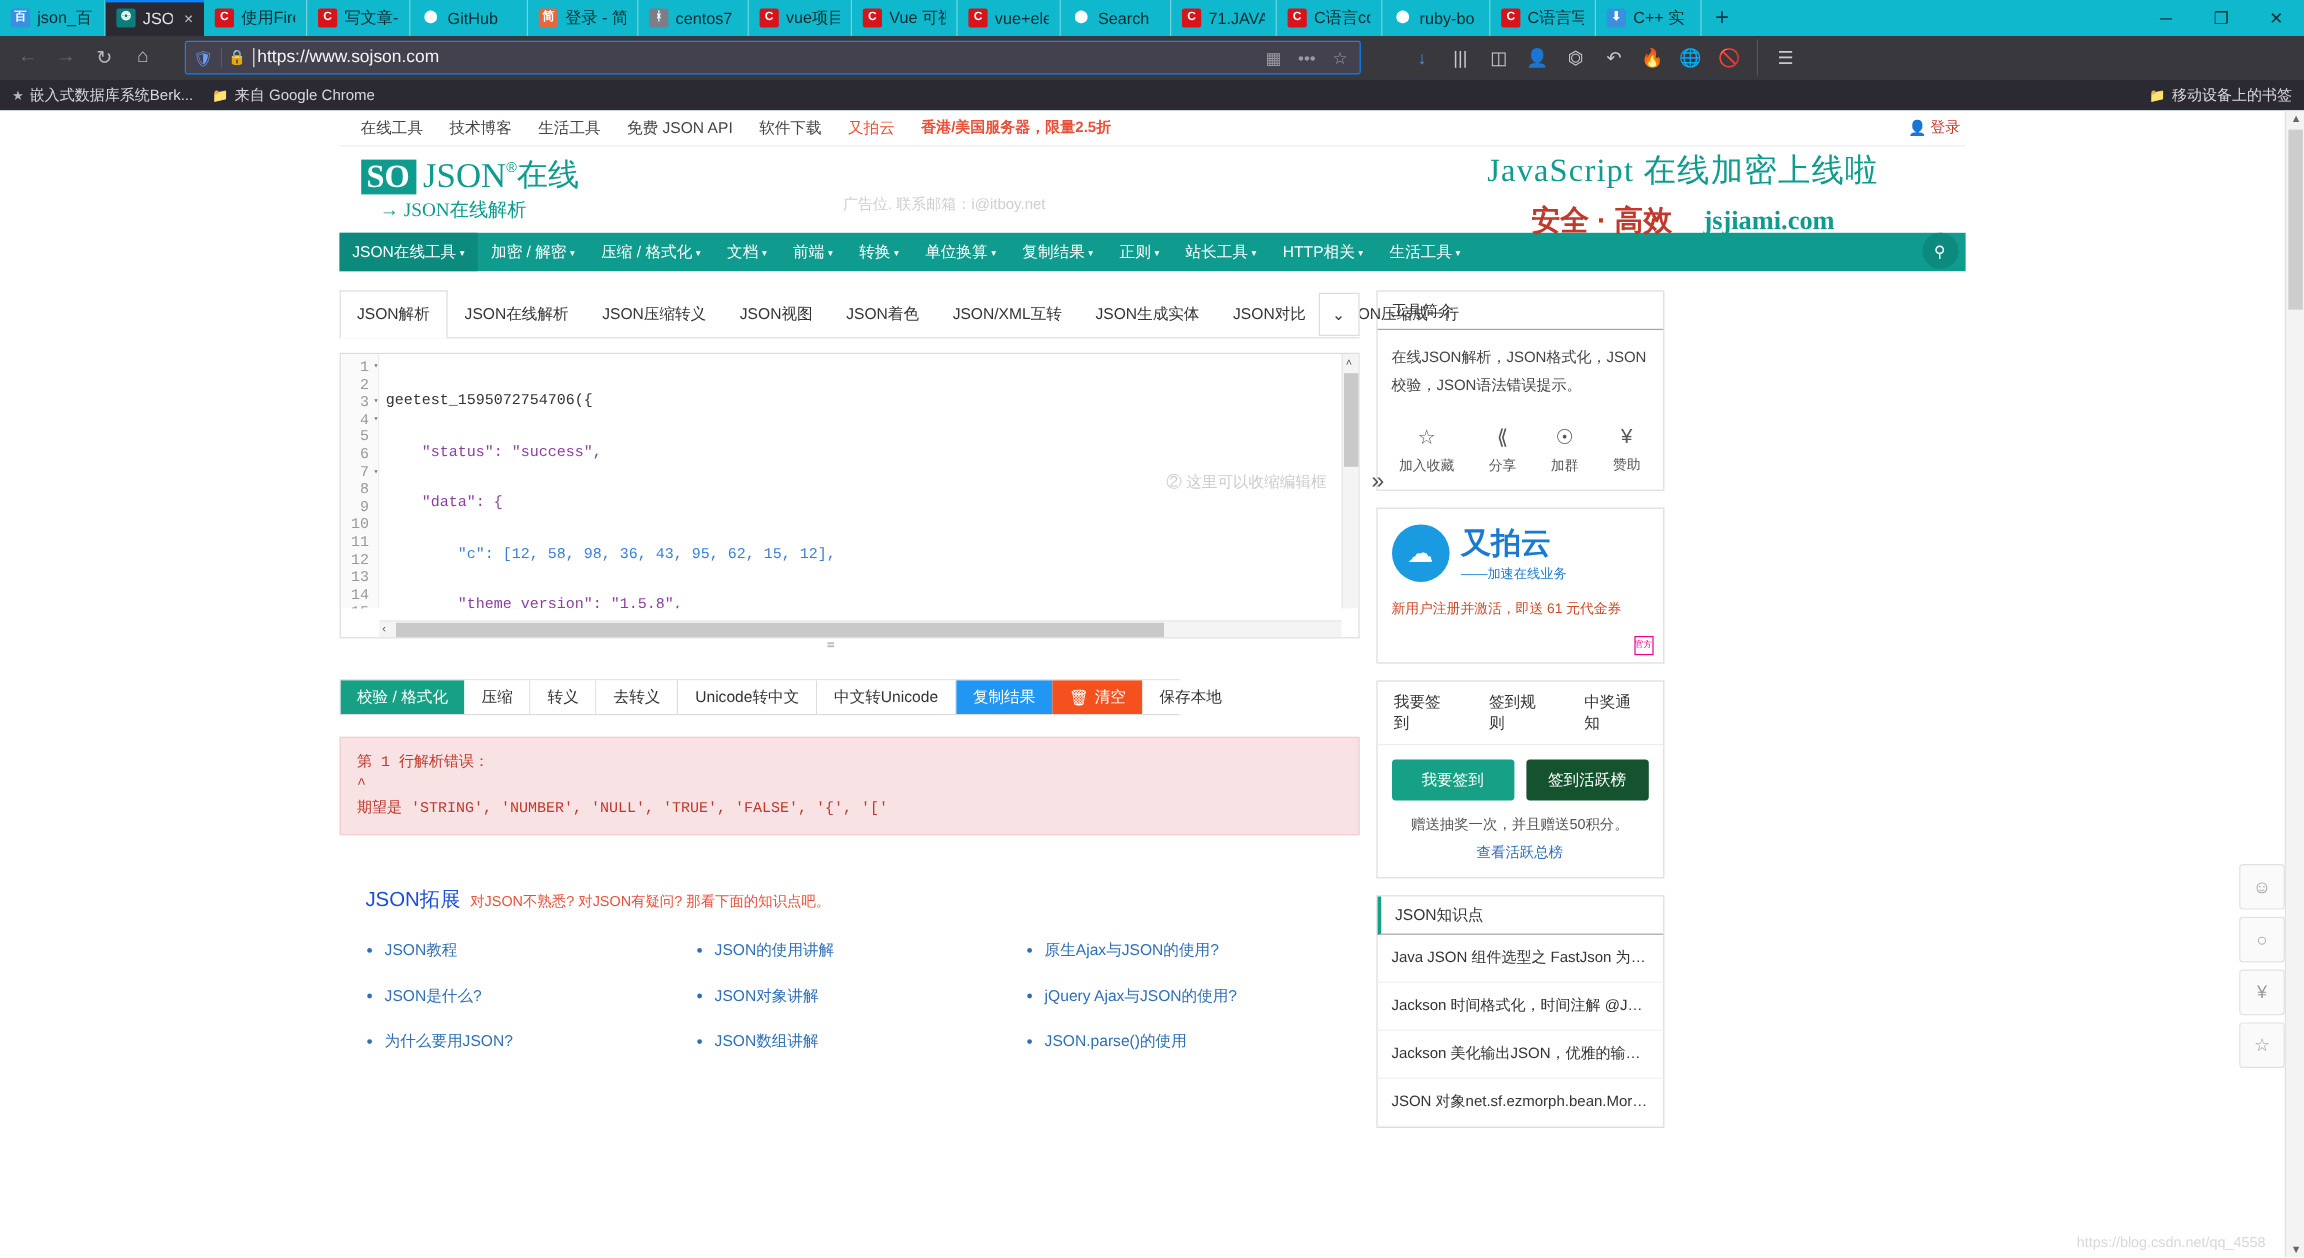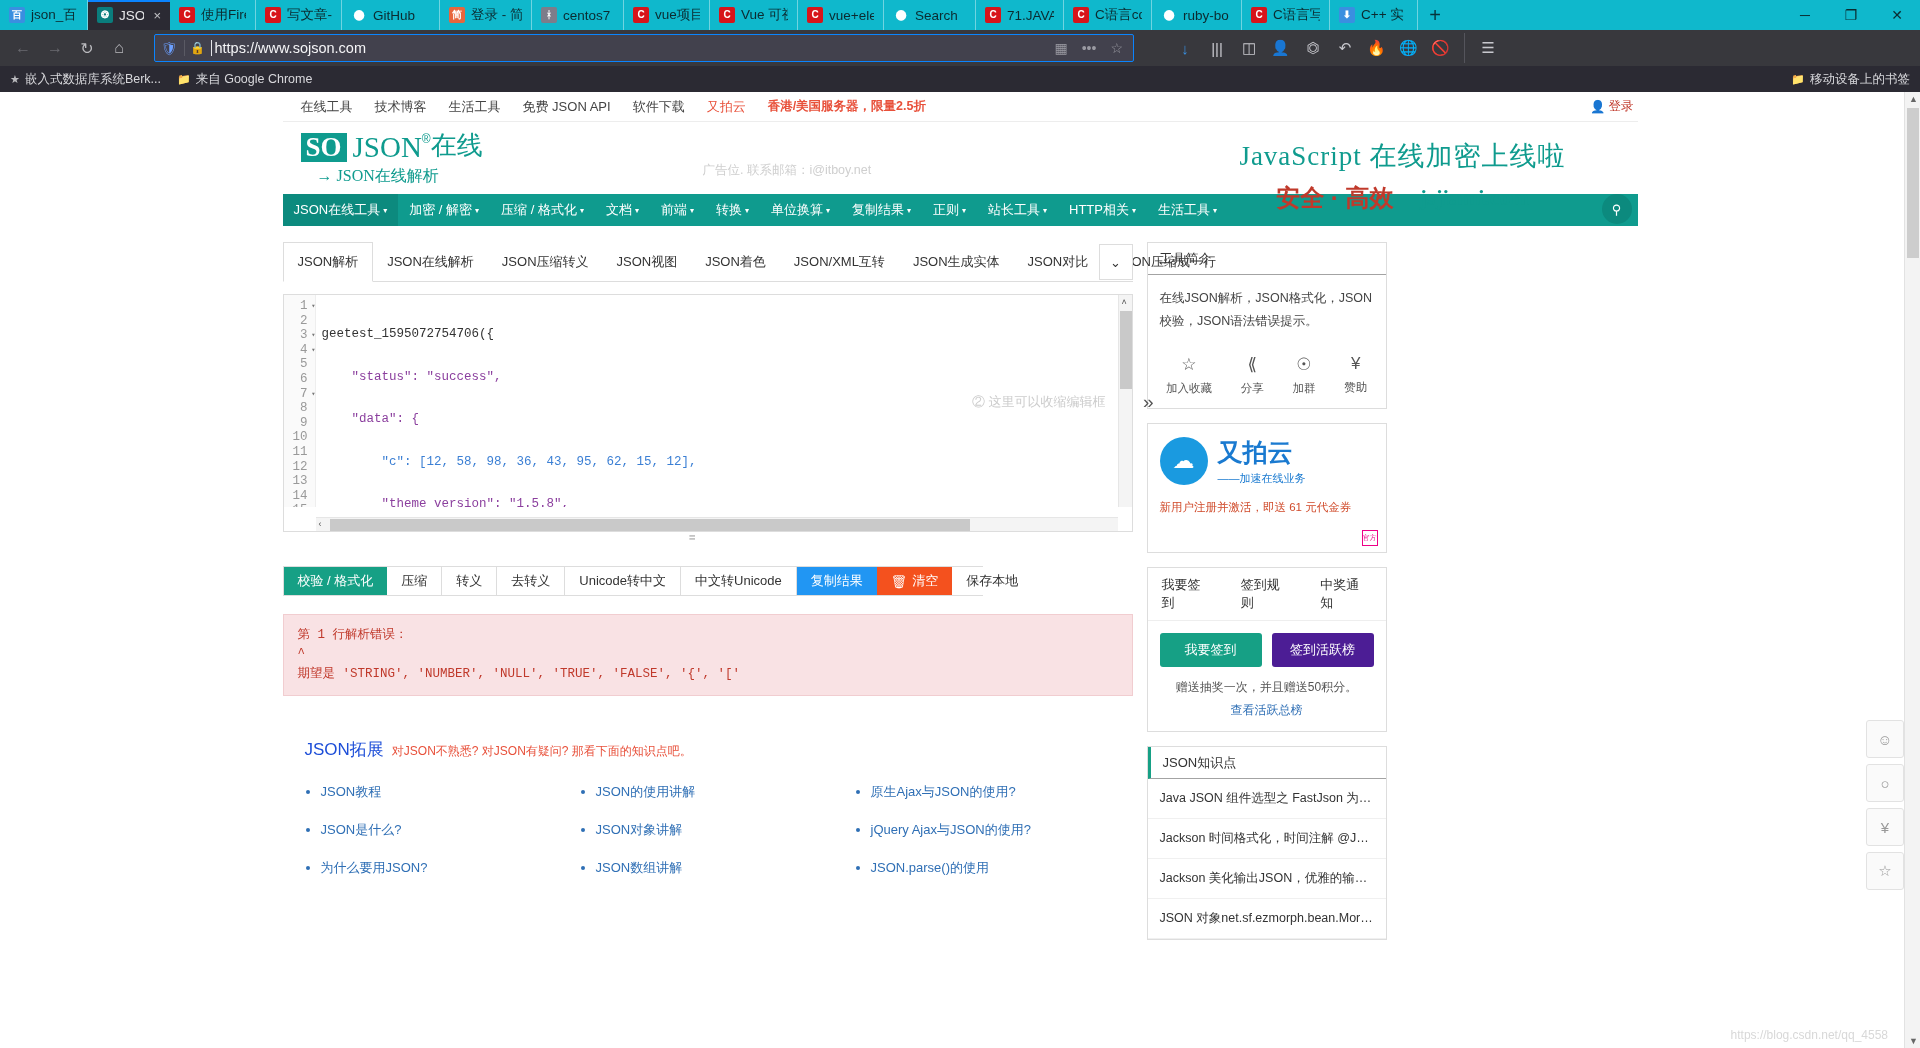--- a/index.html
+++ b/index.html
@@ -83,21 +83,21 @@
   .logo-so {
     background:#0f9b8e; color:#fff; font-family:"Liberation Serif", serif;
     font-weight:bold; font-size:27px; padding:1px 5px; letter-spacing:0;
   }
   .logo-json { font-family:"Liberation Serif", serif; font-size:29px; color:#0f9b8e; margin-left:6px; }
   .logo-reg { font-size:12px; color:#0f9b8e; vertical-align:super; }
   .logo-zx { font-family:"Liberation Serif", serif; font-size:26px; color:#0f9b8e; }
   .logo-row2 { font-family:"Liberation Serif", serif; font-size:16px; color:#0f9b8e; margin-top:6px; padding-left:16px; }
   .logo-arrow { color:#0f9b8e; margin-right:4px; }
   .adnote { position:absolute; left:420px; top:40px; color:#cfcfcf; font-size:12.5px; }
-  .adbanner { position:absolute; right:0; top:16px; width:470px; text-align:center; }
+  .adbanner { position:absolute; right:0; top:2px; width:470px; text-align:center; }
   .adb1 { font-family:"Liberation Serif", serif; font-size:27px; color:#0f9b8e; letter-spacing:1px; }
   .adb2 { margin-top:8px; display:flex; align-items:center; justify-content:center; gap:26px; }
   .adb-red { color:#c0392b; font-size:24px; font-weight:bold; }
   .adb-site { font-family:"Liberation Serif", serif; font-size:22px; color:#0f9b8e;font-weight:bold; }
 
   
   .mainnav { height:32px; background:#0f9b8e; display:flex; align-items:flex-start; color:#fff; font-size:13px; }
   .mainnav .mi { padding:0 11px; height:32px; display:flex; align-items:center; gap:3px; white-space:nowrap; }
   .mainnav .mi.active { background:#0c8a7e; }
   .mainnav .caret { font-size:8px; }
@@ -172,21 +172,21 @@
   .upy-circle { width:48px; height:48px; border-radius:50%; background:#1a9ae0; display:flex; align-items:center; justify-content:center; color:#fff; font-size:22px; }
   .upy-t { font-size:25px; color:#1a7ad0; font-weight:bold; }
   .upy-sub { text-align:right; font-size:11px; color:#1a7ad0; margin-top:2px; }
   .upy-bot { margin-top:14px; font-size:11.5px; color:#d04a2a; }
   .upy-seal { position:absolute; right:8px; bottom:6px; width:16px; height:16px; border:1px solid #e08; color:#e08; font-size:7px; text-align:center; line-height:14px; }
   .sign-tabs { display:flex; border-bottom:1px solid #eee; }
   .sign-tabs div { padding:8px 14px; font-size:13px; color:#333; }
   .sign-btns { display:flex; gap:10px; padding:12px; }
   .sign-btns div { flex:1; text-align:center; padding:8px 0; color:#fff; font-size:13px; border-radius:3px; }
   .sb-green { background:#16a085; }
-  .sb-orange { background:#4c1d95; }
+  .sb-orange { background:#14532d; }
   .sign-note { text-align:center; font-size:12px; color:#555; padding-bottom:6px; }
   .sign-link { text-align:center; font-size:12px; color:#2f6fb5; padding-bottom:12px; }
   .klist div { padding:11px 12px; font-size:12.5px; color:#333; border-bottom:1px solid #f0f0f0; white-space:nowrap; overflow:hidden; text-overflow:ellipsis; }
 
   
   .rail { position:absolute; right:16px; top:628px; width:38px; }
   .rail div { width:38px; height:38px; border:1px solid #e2e2e2; background:#fafafa; display:flex; align-items:center; justify-content:center; margin-bottom:6px; border-radius:3px; color:#999; font-size:15px; }
 
   
   .pagescroll { position:absolute; right:0; top:0; width:16px; height:956px; background:#f3f3f3; border-left:1px solid #e2e2e2; }

